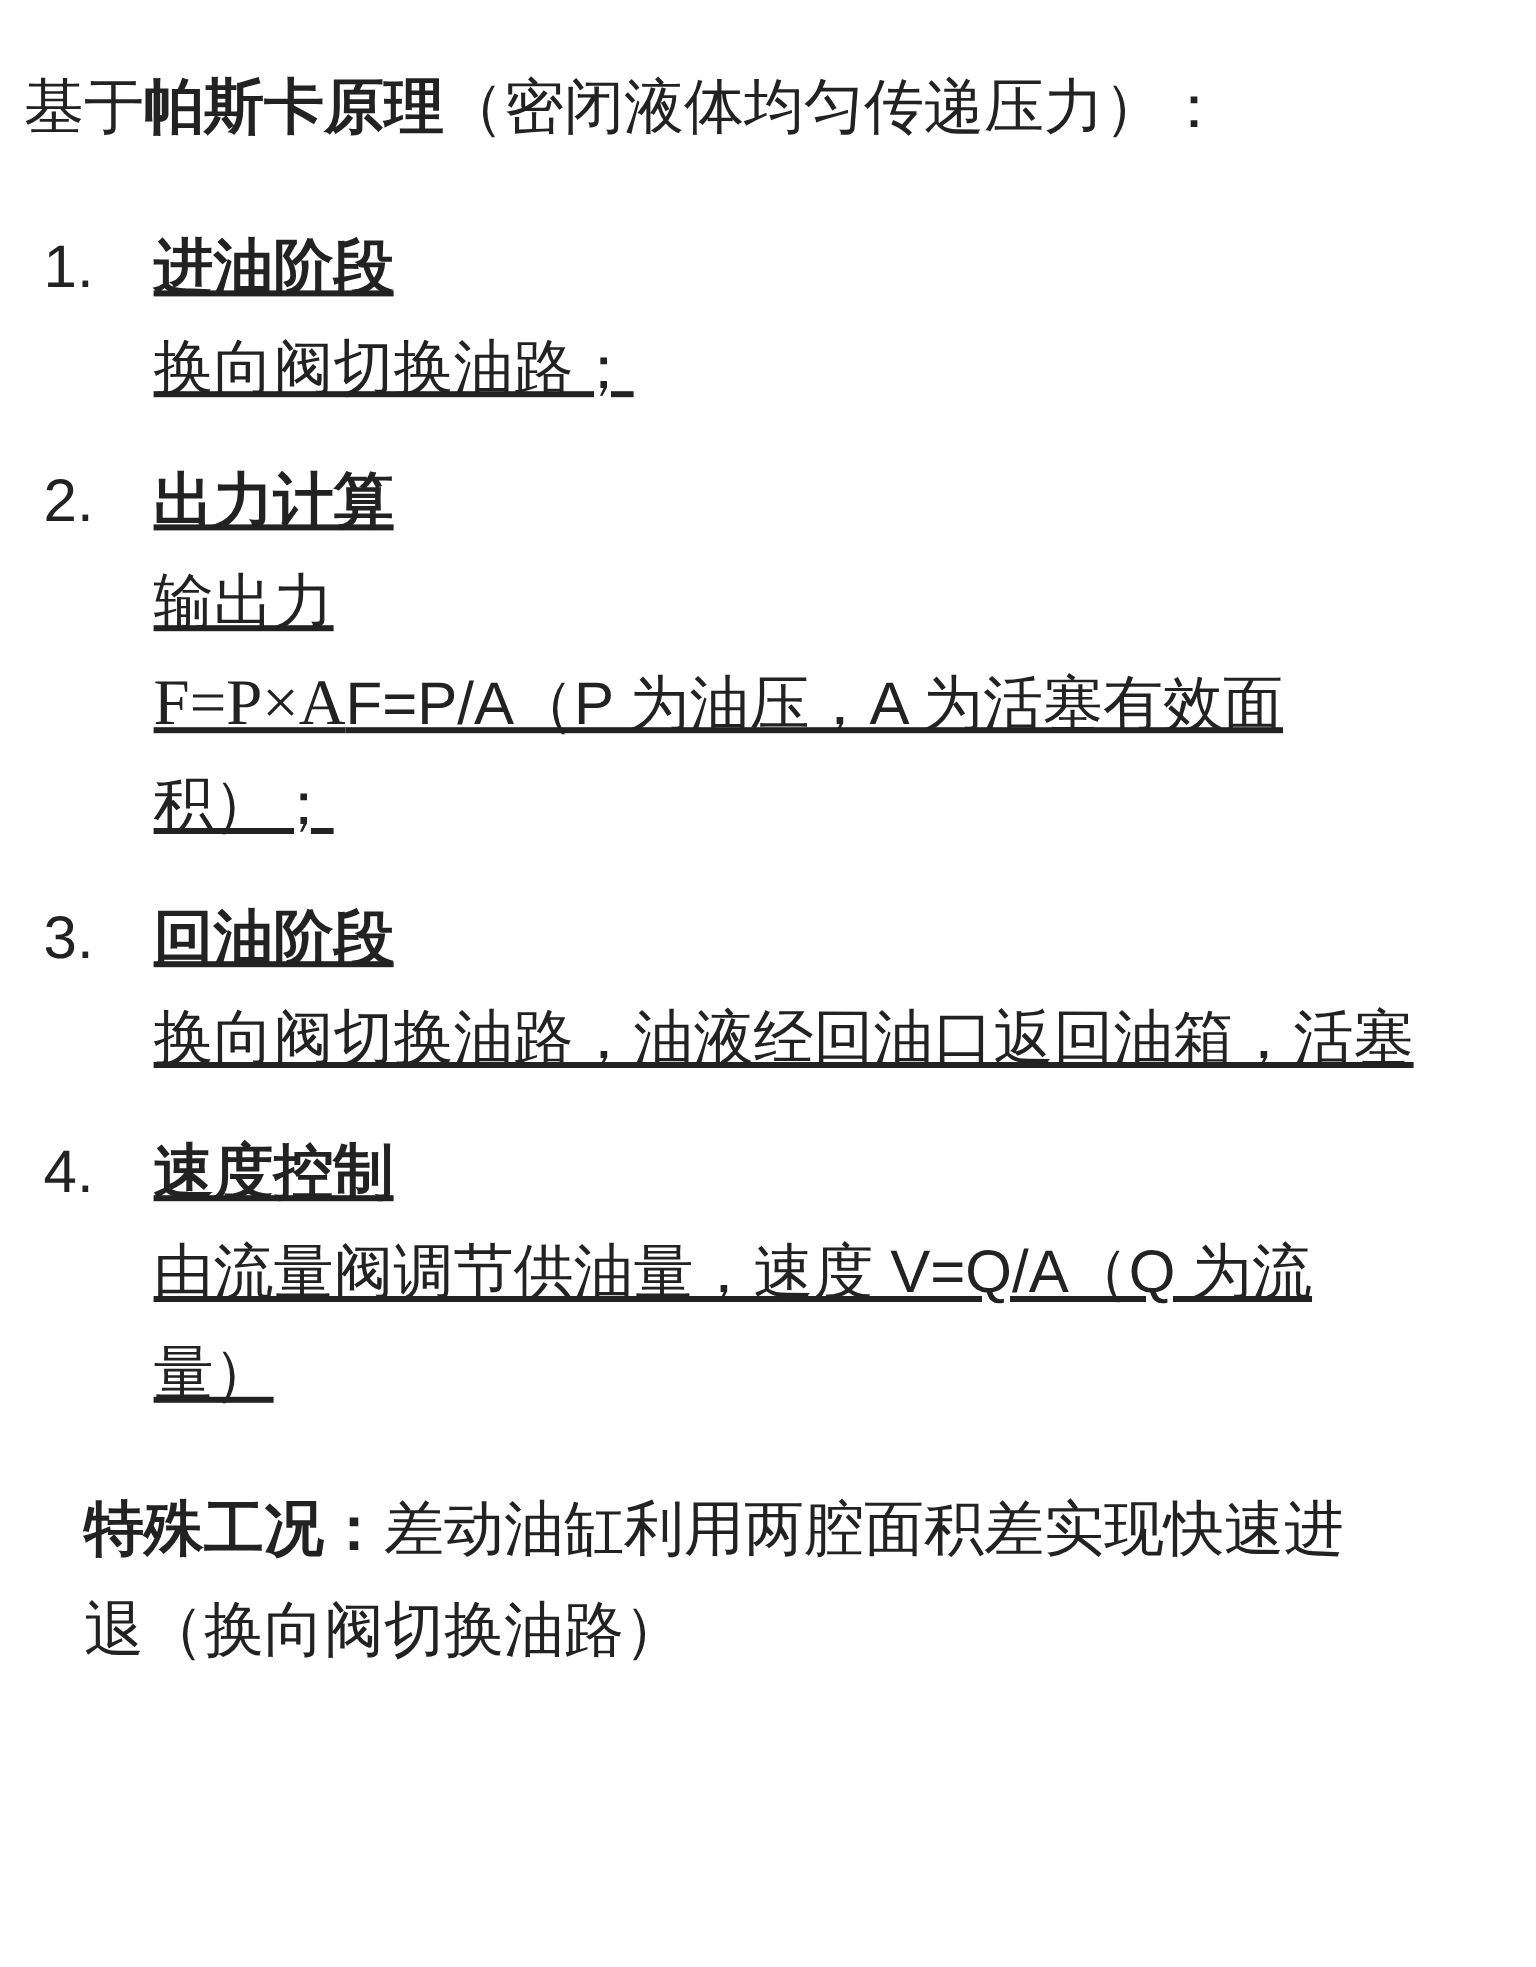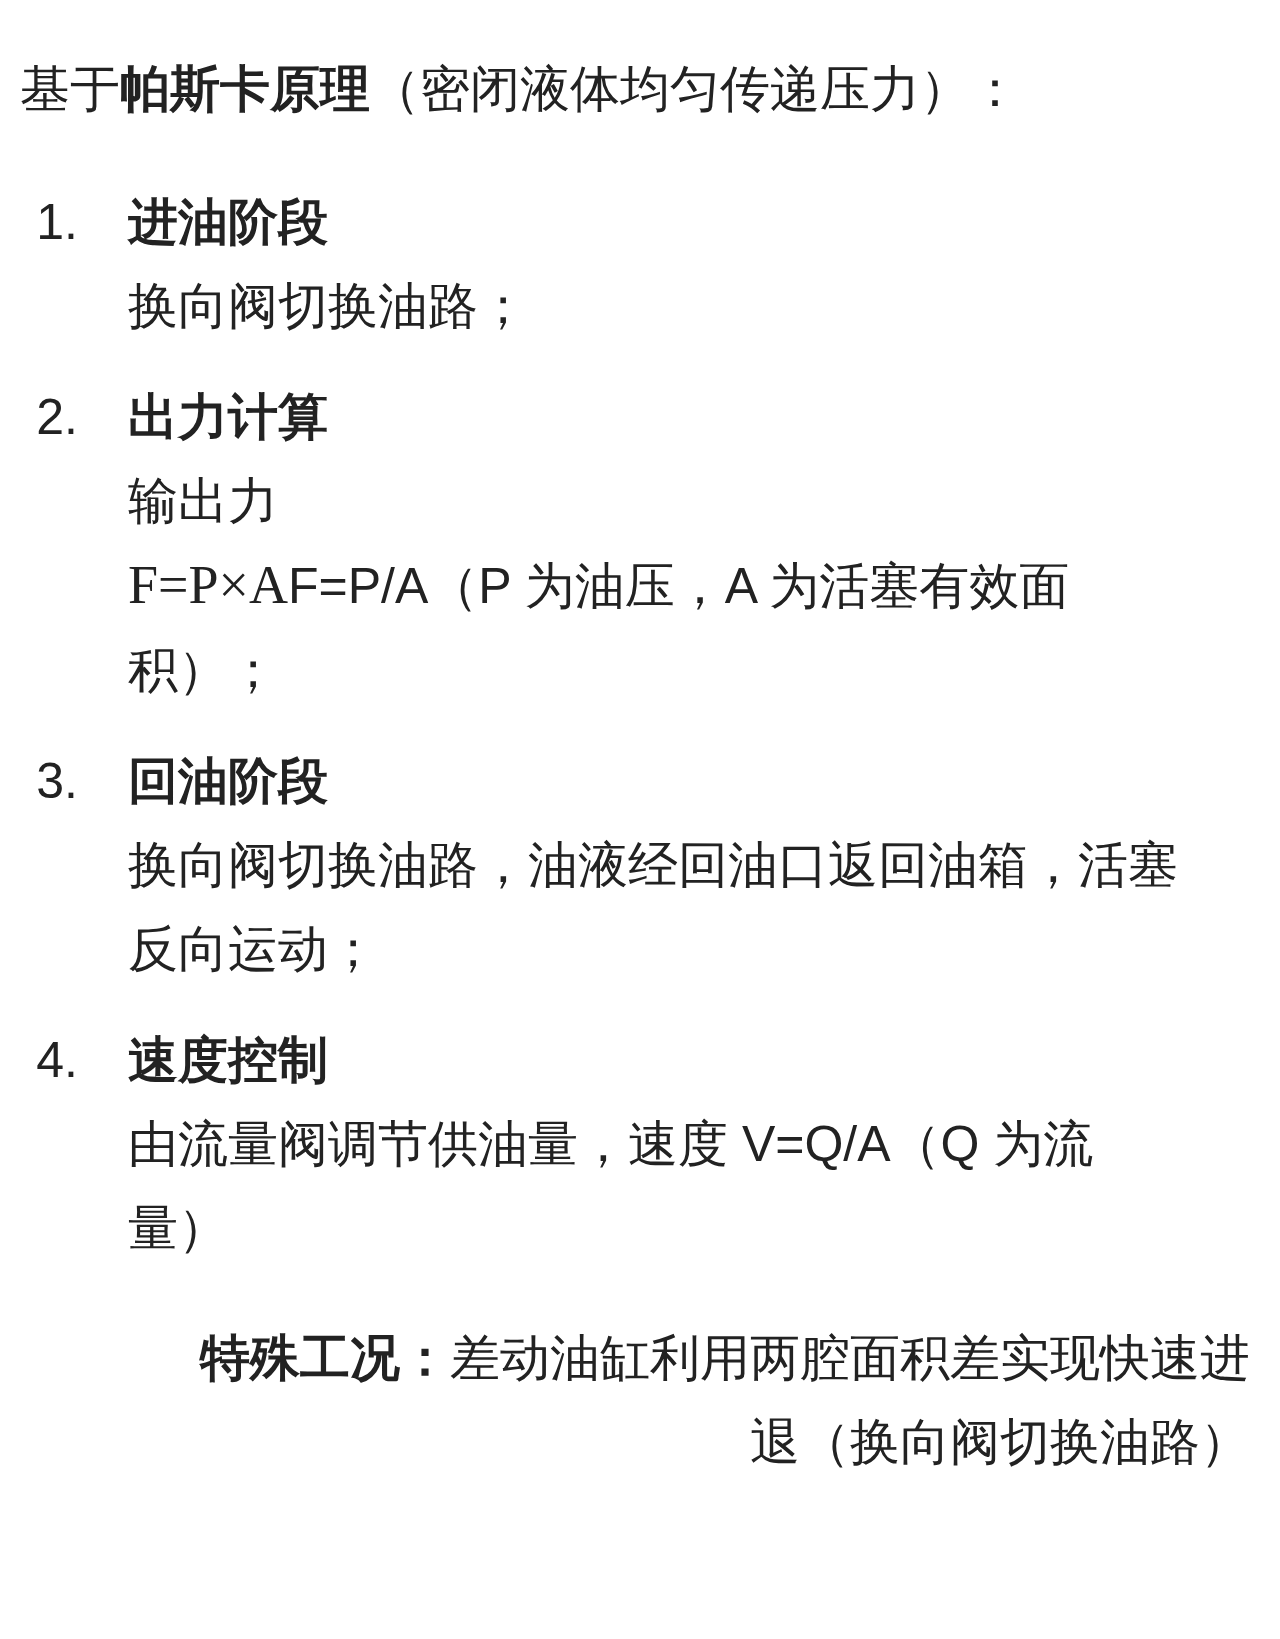--- a/index.html
+++ b/index.html
@@ -44,38 +44,38 @@
   li.step + li.step {
     margin-top: 27px;
   }
   .num {
     flex: 0 0 58px;
     text-align: right;
     line-height: 84px;
   }
   .item-body {
     margin-left: 50px;
+    text-decoration: underline;
   }
   .title {
     font-weight: 700;
     line-height: 84px;
     white-space: nowrap;
   }
   .line {
     line-height: 84px;
     white-space: nowrap;
   }
   .formula-serif {
     font-family: "Liberation Serif", "DejaVu Serif", serif;
     font-size: 54px;
   }
   .special-note {
     margin: 46px 0 0 50px;
     line-height: 84px;
-    text-align: right;
   }
   .special-note .line {
     display: block;
   }
 </style>
 </head>
 <body>
 
 <main class="page">
 
@@ -99,21 +99,20 @@
         <div class="line"><span class="formula-serif">F=P×A</span><span>F=P/A</span><span>（P 为油压，A 为活塞有效面</span></div>
         <div class="line">积）；</div>
       </div>
     </li>
 
     <li class="step">
       <span class="num">3.</span>
       <div class="item-body">
         <div class="title">回油阶段</div>
         <div class="line">换向阀切换油路，油液经回油口返回油箱，活塞</div>
-        <div class="line">反向运动；</div>
       </div>
     </li>
 
     <li class="step">
       <span class="num">4.</span>
       <div class="item-body">
         <div class="title">速度控制</div>
         <div class="line">由流量阀调节供油量，速度 V=Q/A（Q 为流</div>
         <div class="line">量）</div>
       </div>

